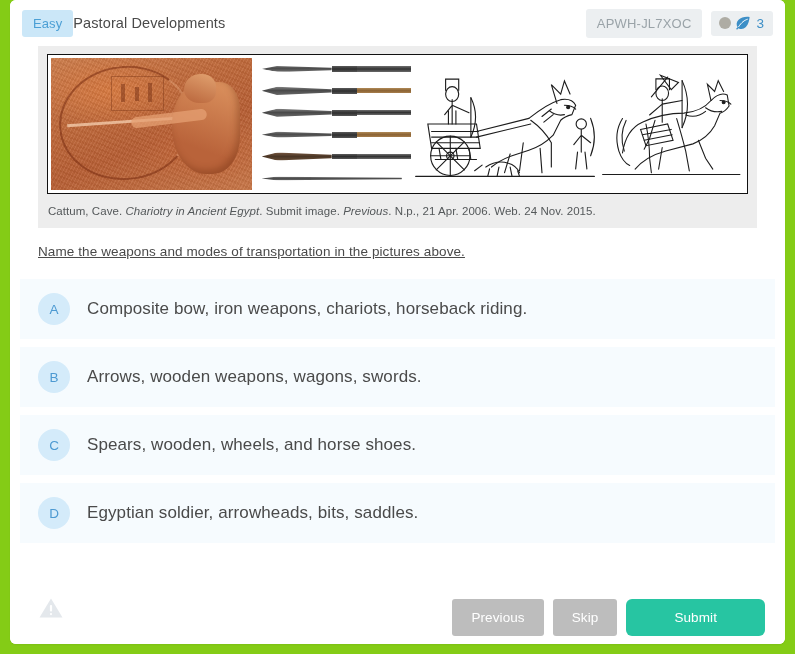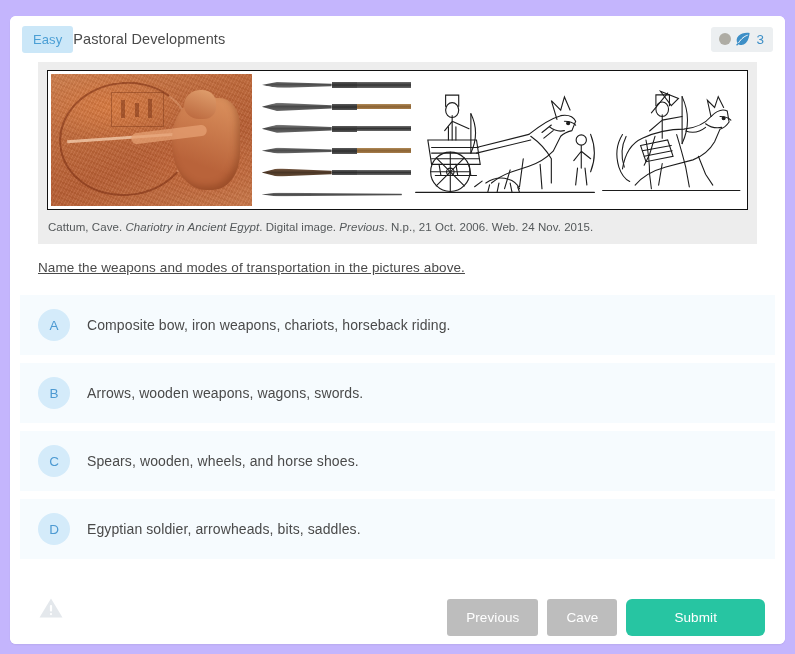--- a/index.html
+++ b/index.html
@@ -9,22 +9,22 @@
     width: 795px;
     height: 654px;
     background: #eceff1;
     font-family: "Liberation Sans", sans-serif;
     -webkit-font-smoothing: antialiased;
   }
 
   .page {
     width: 795px;
     height: 654px;
-    background: #c4b5fd;
-    padding: 16px 10px 10px 10px;
+    background: #84cc16;
+    padding: 0 10px 10px 10px;
     display: flex;
     flex-direction: column;
   }
 
   .card {
     background: #ffffff;
     border-radius: 6px;
     flex: 1;
     display: flex;
     flex-direction: column;
@@ -280,21 +280,21 @@
     background: #d4ebfa;
     color: #4d9ad2;
     font-size: 13.5px;
     display: flex;
     align-items: center;
     justify-content: center;
   }
 
   .option-text {
     margin-left: 17px;
-    font-size: 14px;
+    font-size: 17px;
     color: #4a4a4a;
     letter-spacing: 0.1px;
   }
 
   
   .card-footer {
     margin-top: auto;
     height: 72px;
     flex: 0 0 72px;
     display: flex;
@@ -329,20 +329,21 @@
 <body>
 
 <div class="page">
   <div class="card">
 
     <div class="card-header">
       <span class="difficulty-badge">Easy</span>
       <span class="quiz-title">Pastoral Developments</span>
 
       <div class="header-right">
+        <span class="code-badge">APWH-JL7XOC</span>
 
         <div class="points-badge">
           <span class="dot-icon"></span>
           <svg class="leaf-icon" width="16" height="14" viewBox="0 0 16 14">
             <path d="M14.6 1.1C11 0.3 6.2 1.2 3.6 3.8 1.3 6.1 1.1 9.2 2.6 11.3l-1.5 1.5 0.9 0.9 1.5-1.5c2.2 1.4 5.2 1.1 7.4-1.1 2.6-2.6 3.5-7.4 3.7-10z" fill="#3d8fc7"></path>
             <path d="M12.3 3.3C9.6 4.2 6.4 6.3 3.7 10.6" stroke="#ffffff" stroke-width="1" fill="none" stroke-linecap="round"></path>
           </svg>
           <span class="points-count">3</span>
         </div>
       </div>
@@ -485,21 +486,21 @@
                 </g>
               </svg>
             </div>
 
           </div>
         </div>
       </div>
 
       <div class="caption">
         <span>Cattum, Cave.</span>
-        <em>Chariotry in Ancient Egypt</em><span>. Digital image. </span><em>Previous</em><span>. N.p., 21 Oct. 2006. Web. 24 Nov. 2015.</span>
+        <em>Chariotry in Ancient Egypt</em><span>. Submit image. </span><em>Previous</em><span>. N.p., 21 Apr. 2006. Web. 24 Nov. 2015.</span>
       </div>
 
       <div class="question-text">Name the weapons and modes of transportation in the pictures above.</div>
 
       <div class="body-spacer"></div>
     </div>
 
     <div class="options">
 
       <div class="option-row">
@@ -526,19 +527,19 @@
 
     <div class="card-footer">
       <svg class="warn-icon" width="26" height="24" viewBox="0 0 26 24">
         <path d="M13 2.5 L24.5 21.5 L1.5 21.5 Z" fill="#e4e8ec"></path>
         <rect x="11.9" y="9" width="2.2" height="6.5" rx="1" fill="#ffffff"></rect>
         <rect x="11.9" y="17" width="2.2" height="2.2" rx="1.1" fill="#ffffff"></rect>
       </svg>
 
       <div class="footer-actions">
         <button class="btn btn-secondary">Previous</button>
-        <button class="btn btn-secondary">Cave</button>
+        <button class="btn btn-secondary">Skip</button>
         <button class="btn btn-primary">Submit</button>
       </div>
     </div>
 
   </div>
 </div>
 
 </body></html>

